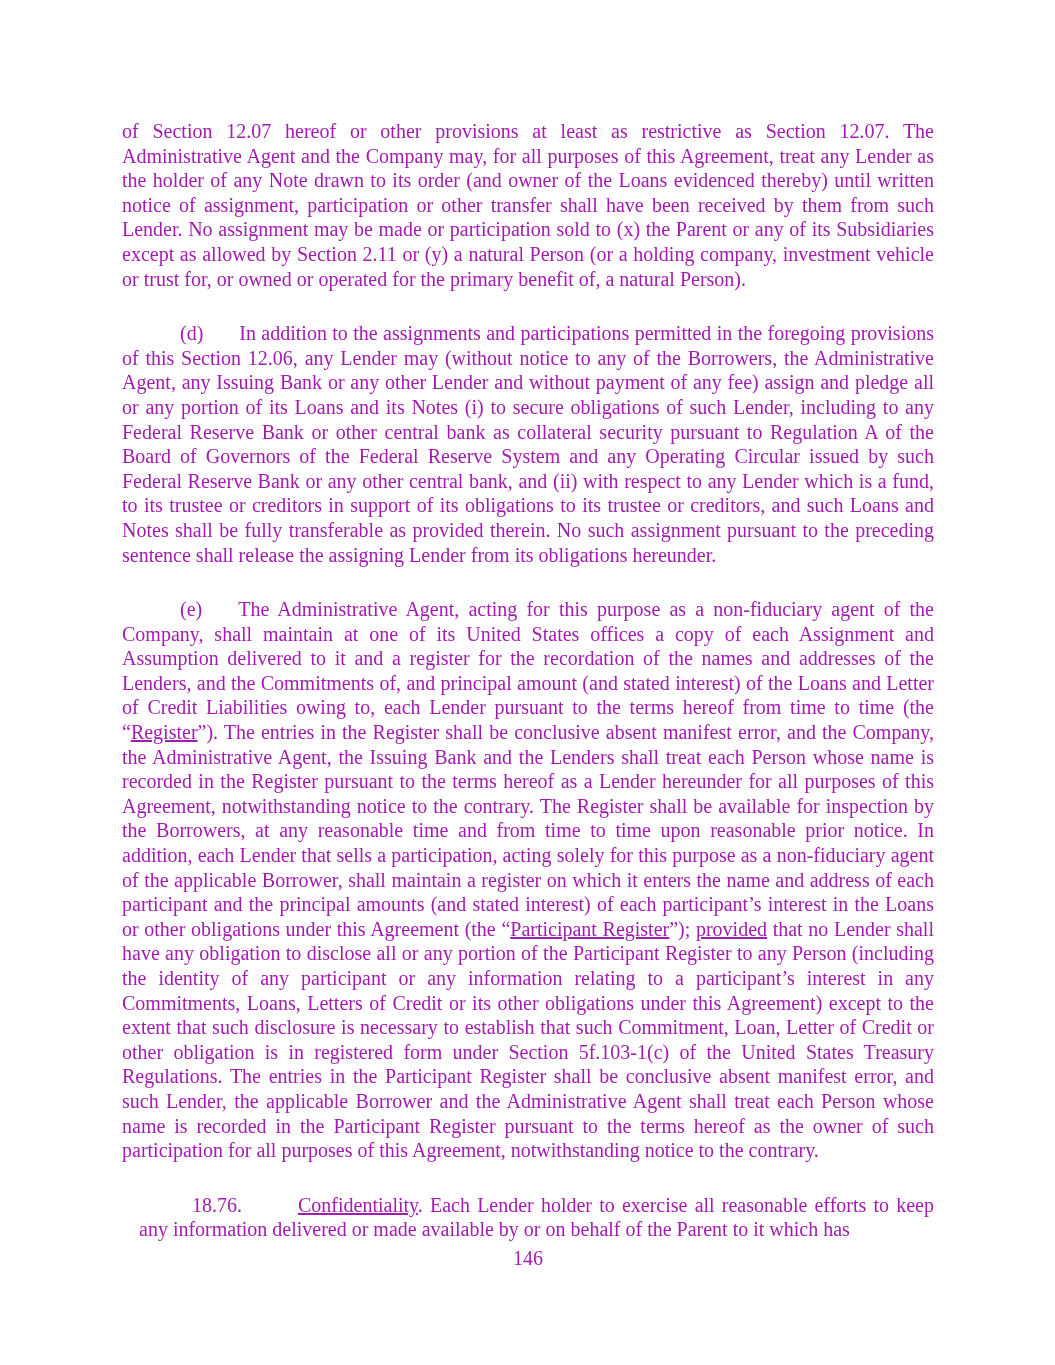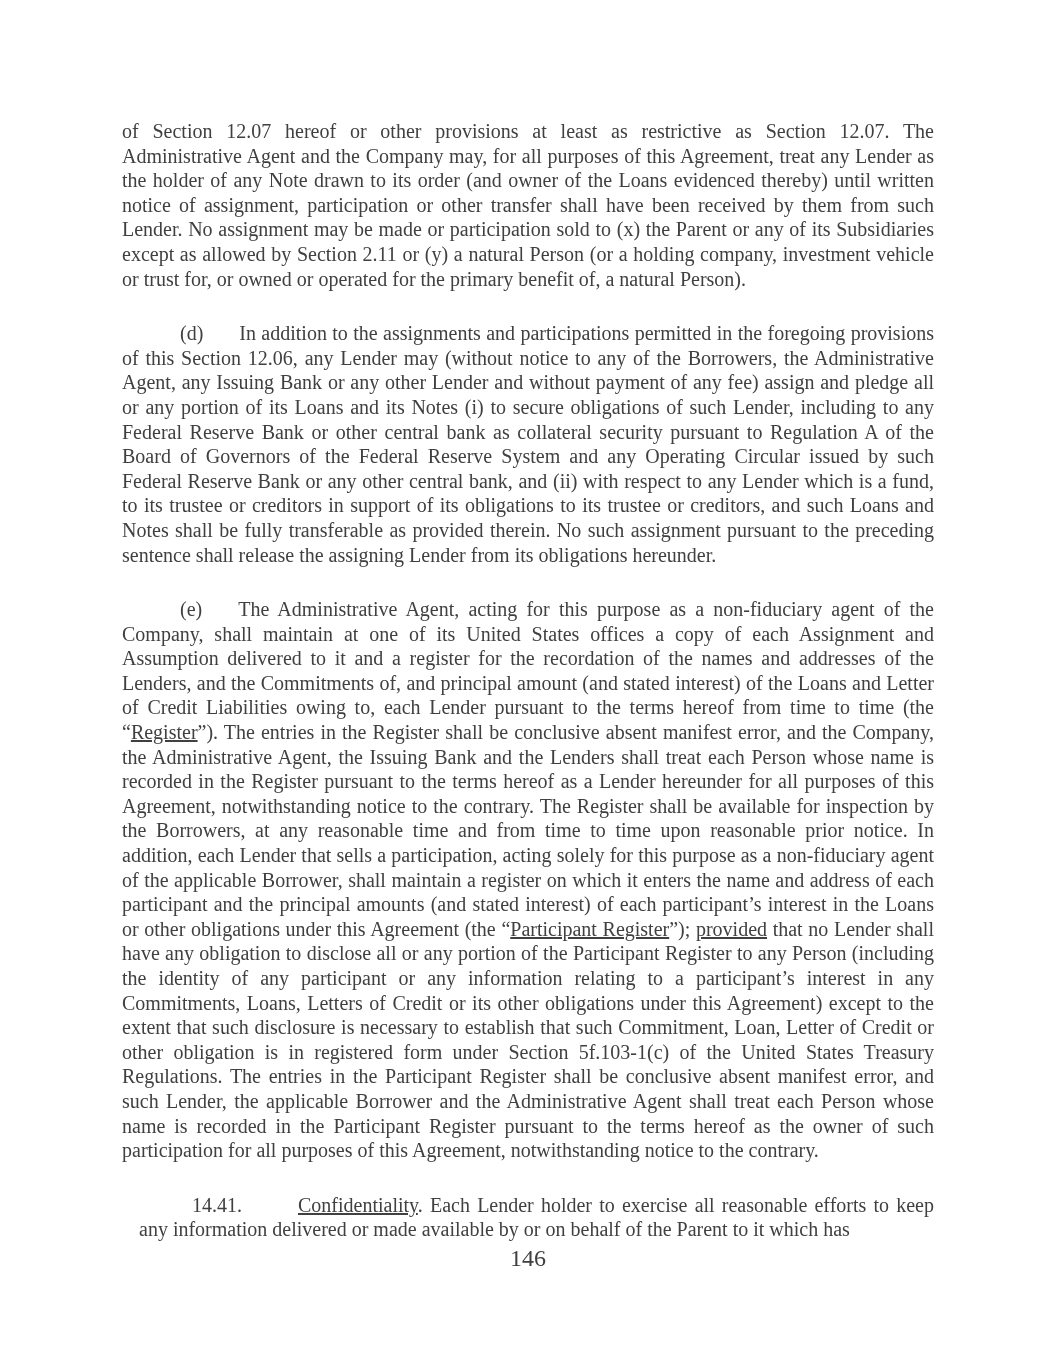--- a/index.html
+++ b/index.html
@@ -7,21 +7,21 @@
     padding: 0;
     background: #ffffff;
   }
   .page {
     position: relative;
     width: 1055px;
     height: 1365px;
     background: #ffffff;
     overflow: hidden;
     font-family: "Liberation Serif", "DejaVu Serif", serif;
-    color: #404040;
+    color: #a21caf;
   }
   .text-block {
     position: absolute;
     left: 122px;
     top: 119px;
     width: 812px;
     font-size: 20px;
     line-height: 24.6px;
     text-align: justify;
   }
@@ -48,34 +48,34 @@
   }
   .u {
     text-decoration: underline;
   }
   .page-number {
     position: absolute;
     top: 1246px;
     left: 122px;
     width: 812px;
     text-align: center;
-    font-size: 24px;
+    font-size: 20px;
     line-height: 24.6px;
   }
 </style>
 </head>
 <body>
 
 <div class="page">
   <div class="text-block">
 
     <p class="para"><span>of Section 12.07 hereof or other provisions at least as restrictive as Section 12.07. The Administrative Agent and the Company may, for all purposes of this Agreement, treat any Lender as the holder of any Note drawn to its order (and owner of the Loans evidenced thereby) until written notice of assignment, participation or other transfer shall have been received by them from such Lender. No assignment may be made or participation sold to (x) the Parent or any of its Subsidiaries except as allowed by Section 2.11 or (y) a natural Person (or a holding company, investment vehicle or trust for, or owned or operated for the primary benefit of, a natural Person).</span></p>
 
     <p class="para sub"><span class="plabel">(d)</span><span class="tab"></span><span>In addition to the assignments and participations permitted in the foregoing provisions of this Section 12.06, any Lender may (without notice to any of the Borrowers, the Administrative Agent, any Issuing Bank or any other Lender and without payment of any fee) assign and pledge all or any portion of its Loans and its Notes (i) to secure obligations of such Lender, including to any Federal Reserve Bank or other central bank as collateral security pursuant to Regulation A of the Board of Governors of the Federal Reserve System and any Operating Circular issued by such Federal Reserve Bank or any other central bank, and (ii) with respect to any Lender which is a fund, to its trustee or creditors in support of its obligations to its trustee or creditors, and such Loans and Notes shall be fully transferable as provided therein. No such assignment pursuant to the preceding sentence shall release the assigning Lender from its obligations hereunder.</span></p>
 
     <p class="para sub"><span class="plabel">(e)</span><span class="tab"></span><span>The Administrative Agent, acting for this purpose as a non-fiduciary agent of the Company, shall maintain at one of its United States offices a copy of each Assignment and Assumption delivered to it and a register for the recordation of the names and addresses of the Lenders, and the Commitments of, and principal amount (and stated interest) of the Loans and Letter of Credit Liabilities owing to, each Lender pursuant to the terms hereof from time to time (the “</span><span class="u">Register</span><span>”). The entries in the Register shall be conclusive absent manifest error, and the Company, the Administrative Agent, the Issuing Bank and the Lenders shall treat each Person whose name is recorded in the Register pursuant to the terms hereof as a Lender hereunder for all purposes of this Agreement, notwithstanding notice to the contrary. The Register shall be available for inspection by the Borrowers, at any reasonable time and from time to time upon reasonable prior notice. In addition, each Lender that sells a participation, acting solely for this purpose as a non-fiduciary agent of the applicable Borrower, shall maintain a register on which it enters the name and address of each participant and the principal amounts (and stated interest) of each participant’s interest in the Loans or other obligations under this Agreement (the “</span><span class="u">Participant Register</span><span>”); </span><span class="u">provided</span><span> that no Lender shall have any obligation to disclose all or any portion of the Participant Register to any Person (including the identity of any participant or any information relating to a participant’s interest in any Commitments, Loans, Letters of Credit or its other obligations under this Agreement) except to the extent that such disclosure is necessary to establish that such Commitment, Loan, Letter of Credit or other obligation is in registered form under Section 5f.103-1(c) of the United States Treasury Regulations. The entries in the Participant Register shall be conclusive absent manifest error, and such Lender, the applicable Borrower and the Administrative Agent shall treat each Person whose name is recorded in the Participant Register pursuant to the terms hereof as the owner of such participation for all purposes of this Agreement, notwithstanding notice to the contrary.</span></p>
 
-    <p class="para sub p1207"><span class="plabel">14.41.</span><span class="tab t57"></span><span class="u">Confidentiality</span><span>. Each Lender holder to exercise all reasonable efforts to keep any information delivered or made available by or on behalf of the Parent to it which has</span></p>
+    <p class="para sub p1207"><span class="plabel">18.76.</span><span class="tab t57"></span><span class="u">Confidentiality</span><span>. Each Lender holder to exercise all reasonable efforts to keep any information delivered or made available by or on behalf of the Parent to it which has</span></p>
 
   </div>
 
   <div class="page-number">146</div>
 </div>
 
 </body></html>

